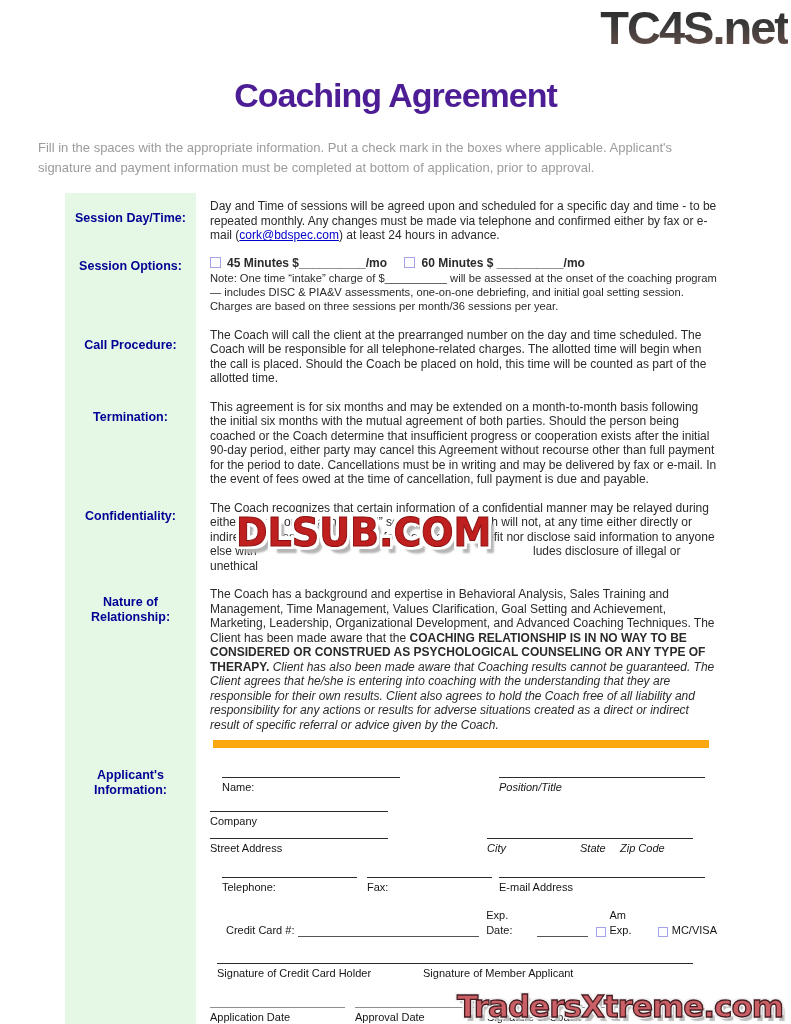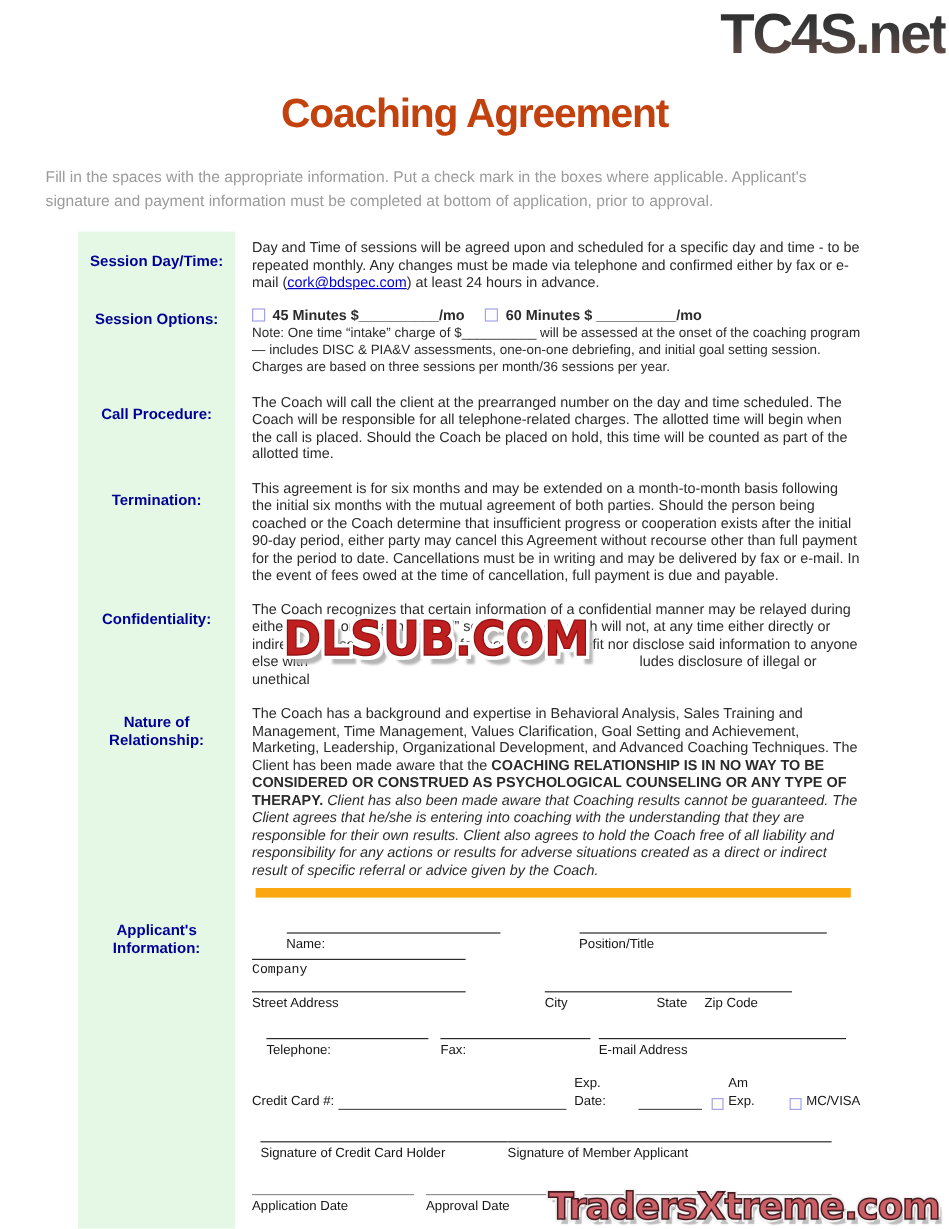--- a/index.html
+++ b/index.html
@@ -18,21 +18,21 @@
   }
   @supports ((-webkit-background-clip:text)) {
     .tc4s {
       background:linear-gradient(180deg,#2d2d2d 15%,#3a3a3a 45%,#6b5049 95%);
       -webkit-background-clip:text; background-clip:text; color:transparent;
     }
   }
 
   .title {
     padding-top:76px; text-align:center;
-    font-size:34px; font-weight:bold; letter-spacing:-1px; color:#c2410c;
+    font-size:34px; font-weight:bold; letter-spacing:-1px; color:#4c1d95;
   }
 
   .intro {
     margin:23px 62px 0 38px;
     font-size:13px; line-height:1.55; color:#9b9b9b;
   }
 
   
   .form {
     position:relative; margin:15px 0 0 65px; width:666px;
@@ -79,32 +79,32 @@
     transform:scaleY(1.05);
   }
 
   .nat .b { font-weight:bold; }
   .nat .i { font-style:italic; }
 
   .orange { height:8px; background:#fba70f; margin:8px 8px 0 3px; }
 
   
   .frow { position:relative; display:flex; font-size:11px; color:#151515; }
-  .mt21 { margin-top:21px;justify-content:center; } .mt12 { margin-top:4px;font-family:Liberation Mono, monospace; } .mt10 { margin-top:10px; }
+  .mt21 { margin-top:21px;justify-content:center; } .mt12 { margin-top:16px; } .mt10 { margin-top:10px; }
   .mt14 { margin-top:14px; } .mt26 { margin-top:26px; }
   .fld { border-top:1px solid #2b2b2b; padding-top:2px; }
   .fld.gray { border-top-color:#909090; }
   .w178 { width:178px; } .w206 { width:206px; } .w135 { width:135px; }
   .w125 { width:125px; } .w270 { width:270px; }
-  .off99 { margin-left:66px; } .off10 { margin-left:10px; } .off7 { margin-left:7px; }
+  .off99 { margin-left:99px;font-style:italic; } .off10 { margin-left:10px; } .off7 { margin-left:7px; }
   .csz { position:relative; }
   .csz .state { position:absolute; left:93px; top:2px; }
   .csz .zip { position:absolute; left:133px; top:2px; }
   .ccrow { align-items:flex-end; }
-  .ccleft { width:270px; display:flex; align-items:flex-end; }
+  .ccleft { width:270px; display:flex; align-items:flex-end;margin-left:16px; }
   .uline { flex:1; border-bottom:1px solid #555; height:11px; margin-left:4px; }
   .expline { display:inline-block; width:56px; border-bottom:1px solid #555; height:11px; margin:0 8px 0 4px; }
   .cb2 {
     display:inline-block; width:10px; height:10px;
     border:1px solid #a3a3ea; background:#fdfdff;
     vertical-align:-1px; margin-right:4px;
   }
   .ccright { display:flex; align-items:flex-end; }
   .ccright .gap { width:12px; }
   .formpad { height:16px; }

